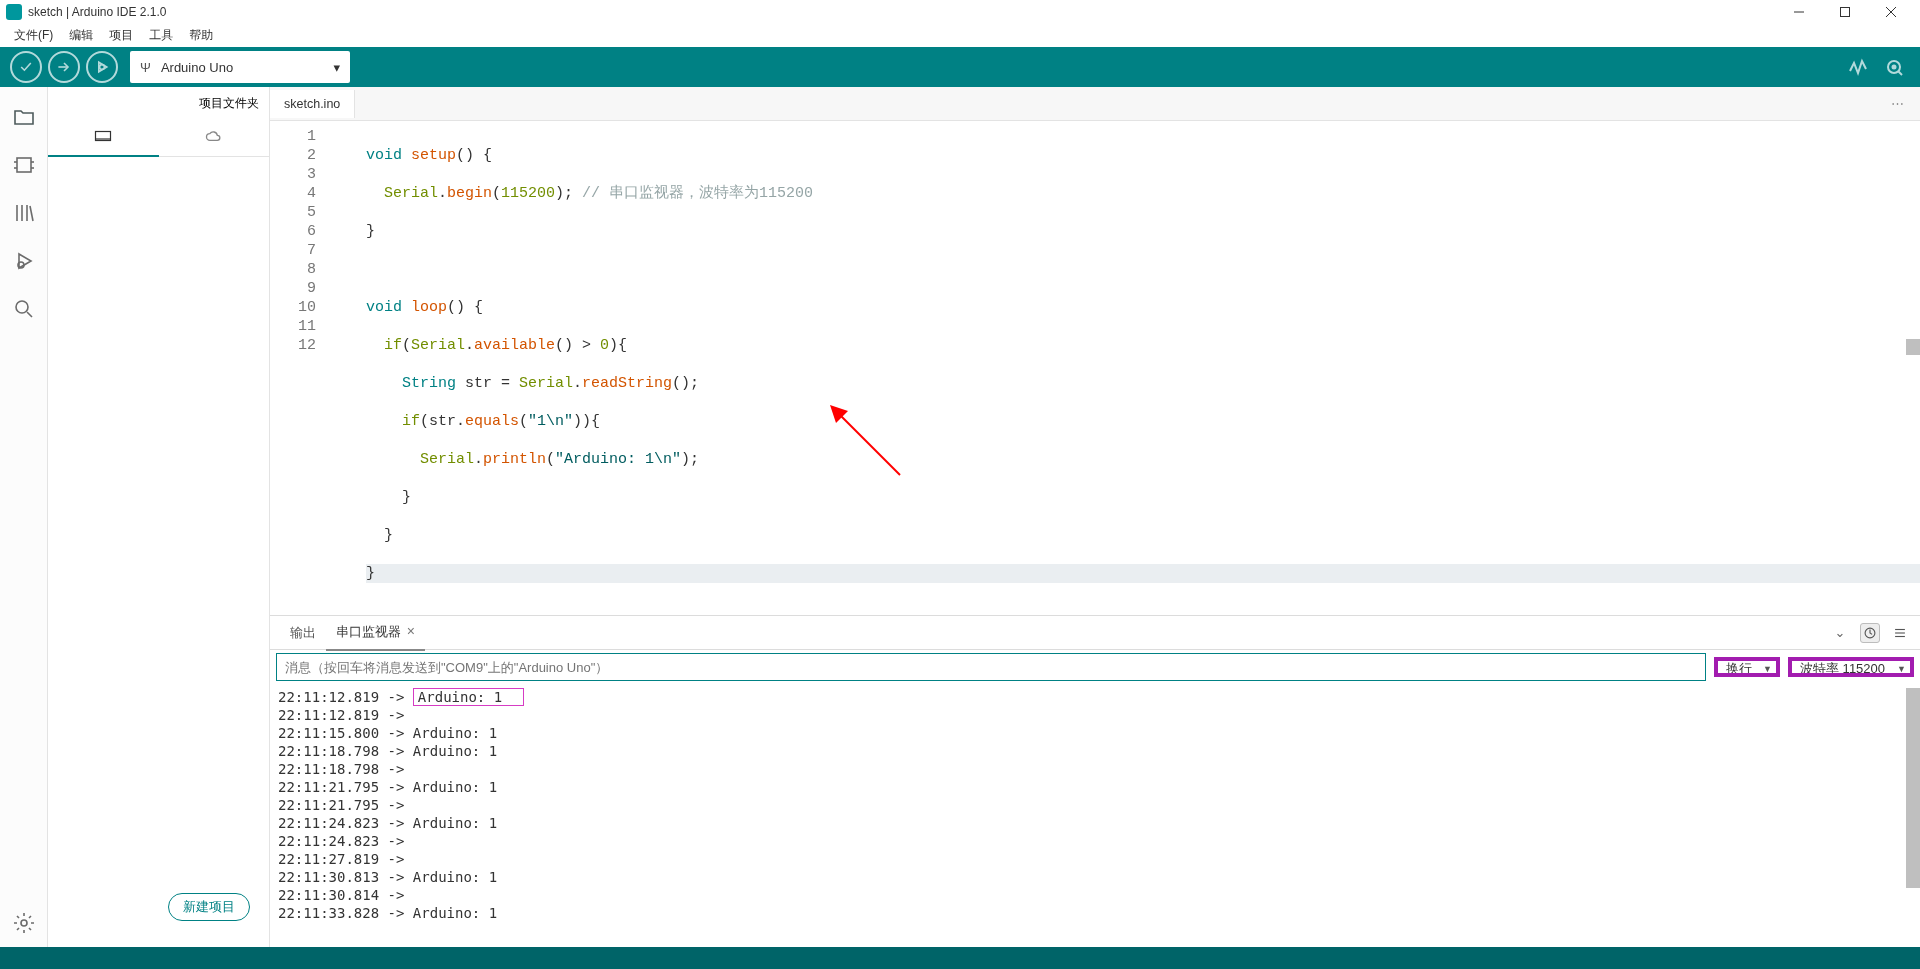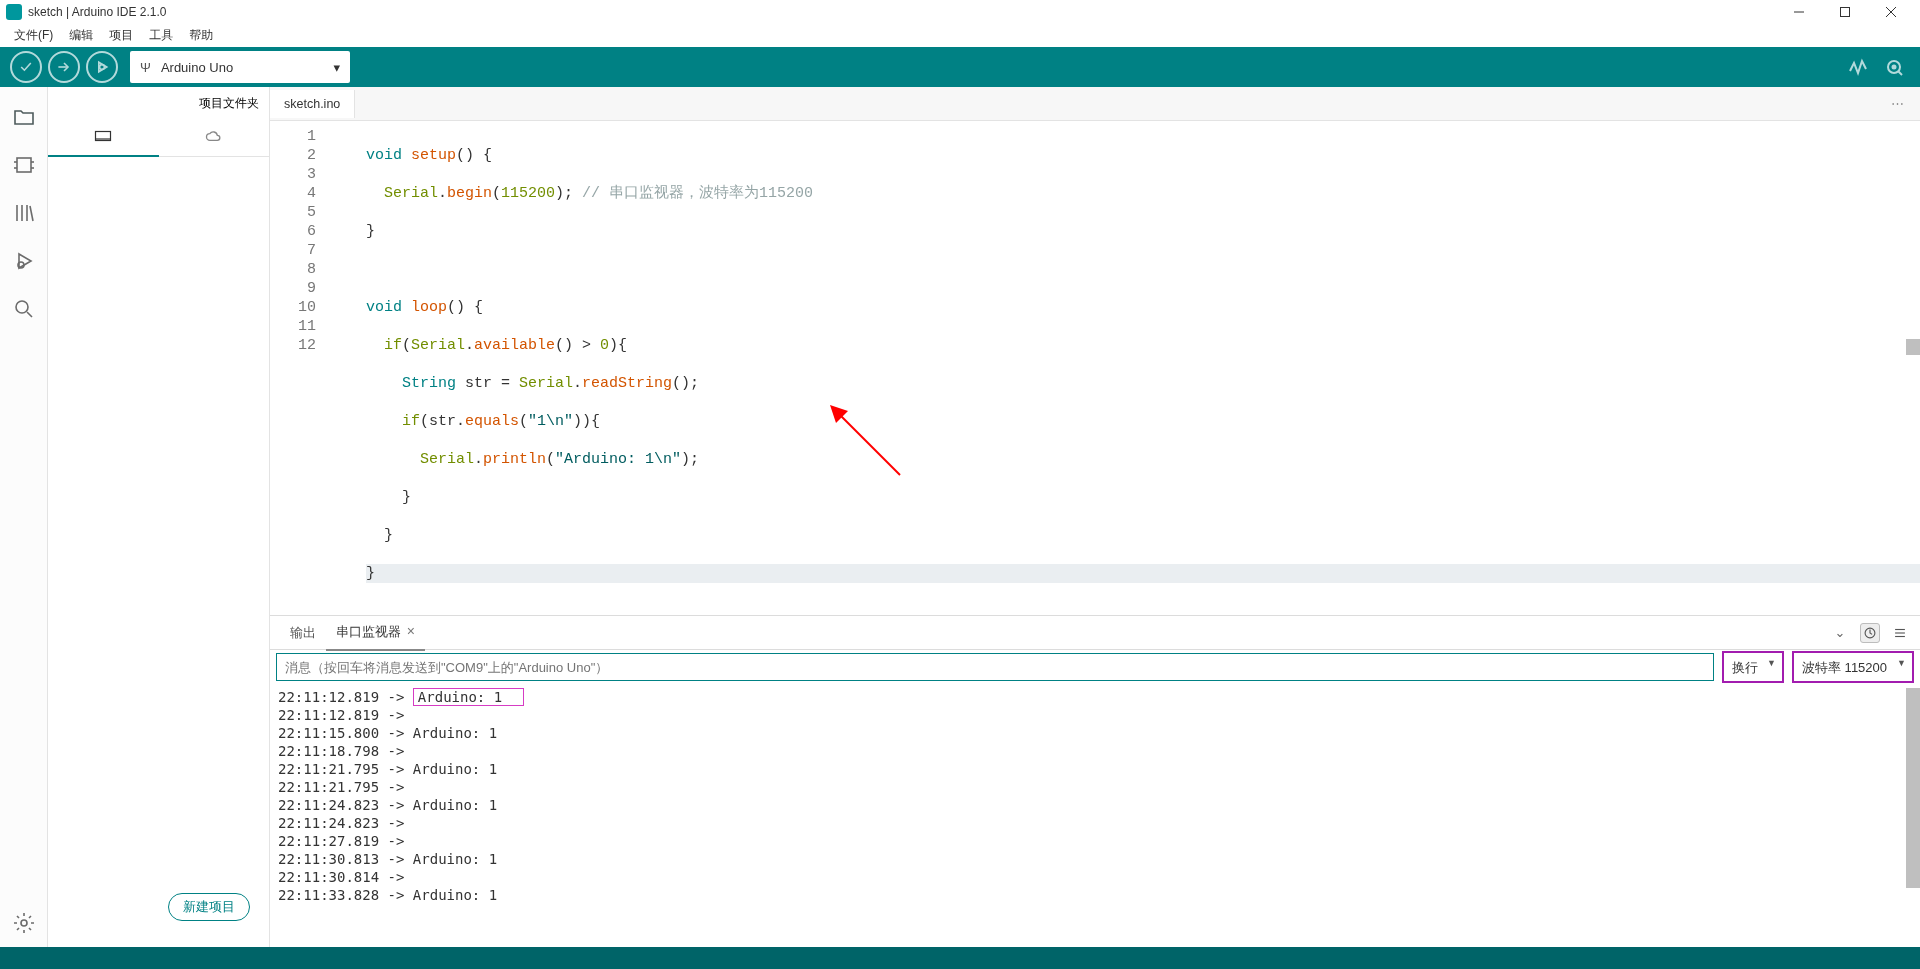--- a/index.html
+++ b/index.html
@@ -71,21 +71,21 @@
   .panel-tabs { height: 34px; border-bottom: 1px solid #dcdcdc; display: flex; align-items: center; padding: 0 10px; }
   .panel-tabs .pt { padding: 8px 10px; color: #555; font-size: 13px; }
   .panel-tabs .pt.active { border-bottom: 2px solid #888; color: #333; }
   .panel-tabs .close-x { margin-left: 2px; color: #777; font-size: 14px; }
   .panel-tabs .ticons { margin-left: auto; display: flex; gap: 10px; color: #666; }
   .panel-tabs .ticons .ti { width: 20px; height: 20px; display: flex; align-items: center; justify-content: center; }
   .panel-tabs .ticons .ti.on { border: 1px solid #bdbdbd; background: #eee; border-radius: 3px; }
 
   .monrow { height: 34px; display: flex; align-items: center; padding: 0 6px; gap: 8px; }
   .monrow .moninput { flex: 1; height: 28px; border: 1.5px solid #008184; padding: 0 8px; color: #999; font-size: 13px; outline: none; }
-  .monrow select { height: 32px; border: 2px solid #a21caf; background: #fff; padding: 0 24px 0 8px; color: #333; font-size: 13px; appearance: none; -webkit-appearance: none; }
+  .monrow select { height: 20px; border: 4px solid #a21caf; background: #fff; padding: 0 24px 0 8px; color: #333; font-size: 13px; appearance: none; -webkit-appearance: none; }
   .monrow .selwrap { position: relative; }
   .monrow .selwrap::after { content: "▼"; position: absolute; right: 8px; top: 7px; font-size: 9px; color: #555; pointer-events: none; }
 
   .monlog { flex: 1; overflow: hidden; font-family: "SimSun", "NSimSun", Consolas, monospace; font-size: 14px; line-height: 18px; padding: 4px 8px; color: #333; position: relative; }
   .monlog .row { white-space: pre; }
   .monlog .hl { border: 1.5px solid #d63cc4; padding: 0 4px; }
   .monlog .vscroll { position: absolute; right: 0; top: 0; bottom: 0; width: 14px; }
   .monlog .vscroll .thumb { position: absolute; right: 0; top: 4px; width: 14px; height: 200px; background: rgba(0,0,0,0.25); }
 
   
@@ -291,20 +291,21 @@
       </div>
       <div class="monrow">
         <input class="moninput" placeholder="消息（按回车将消息发送到&quot;COM9&quot;上的&quot;Arduino Uno&quot;）" style="">
         <div class="selwrap"><select><option>换行</option></select></div>
         <div class="selwrap"><select><option>波特率 115200</option></select></div>
       </div>
       <div class="monlog" id="monlog">
         <div class="row"><span>22:11:12.819 -&gt; </span><span class="hl">Arduino: 1  </span></div>
           <div class="row">22:11:12.819 -&gt; </div>
           <div class="row">22:11:15.800 -&gt; Arduino: 1</div>
+          <div class="row">22:11:18.798 -&gt; Arduino: 1</div>
           <div class="row">22:11:18.798 -&gt; </div>
           <div class="row">22:11:21.795 -&gt; Arduino: 1</div>
           <div class="row">22:11:21.795 -&gt; </div>
           <div class="row">22:11:24.823 -&gt; Arduino: 1</div>
           <div class="row">22:11:24.823 -&gt; </div>
           <div class="row">22:11:27.819 -&gt; </div>
           <div class="row">22:11:30.813 -&gt; Arduino: 1</div>
           <div class="row">22:11:30.814 -&gt; </div>
           <div class="row">22:11:33.828 -&gt; Arduino: 1</div>
           <div class="vscroll">

